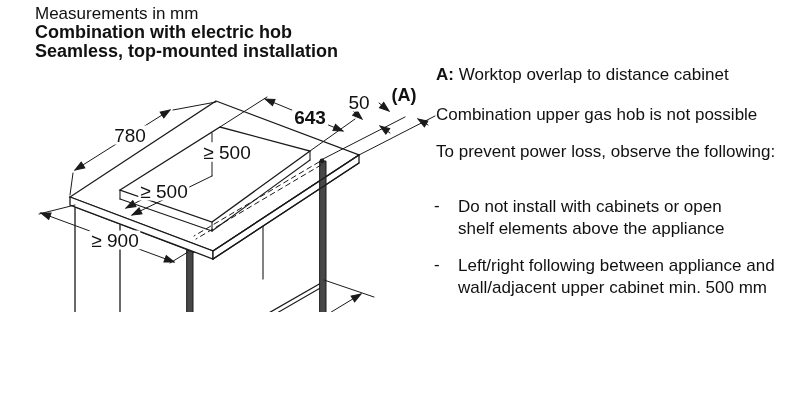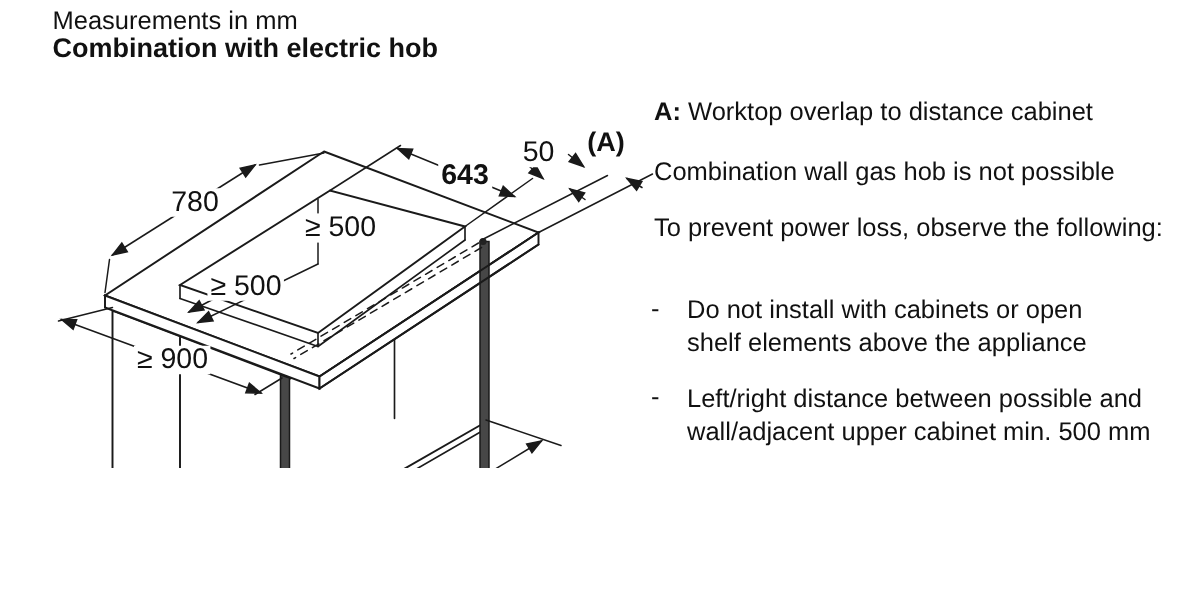--- a/index.html
+++ b/index.html
@@ -21,20 +21,21 @@
   .bullet-text{position:absolute;font-size:17px;line-height:22px;white-space:nowrap;}
 </style>
 </head>
 <body>
 
 <div id="stage">
 
   <div id="hdr">
     <div>Measurements in mm</div>
     <div class="b">Combination with electric hob</div>
+    <div class="b">Seamless, top-mounted installation</div>
   </div>
 
   <svg id="diag" width="800" height="400" viewBox="0 0 800 400">
     <g stroke="#1a1a1a" stroke-width="1.3" fill="none" stroke-linecap="round">
 
       <g>
 
         <polygon points="47,207 160,250 160,356 47,317" fill="#ffffff"></polygon>
         <line x1="92" y1="225" x2="92" y2="335"></line>
 
@@ -178,28 +179,28 @@
   <div class="dim bold" style="left:376px;top:95px;">(A)</div>
   <div class="dim" style="left:199px;top:152px;">≥ 500</div>
   <div class="dim" style="left:136px;top:191px;">≥ 500</div>
   <div class="dim" style="left:87px;top:240px;">≥ 900</div>
   <div class="dim" style="left:268px;top:331px;">≥ 900</div>
 
   <div id="noteA" class="note" style="left:408px;top:64px;">
     <span class="pfx">A:</span>
     <span>Worktop overlap to distance cabinet</span>
   </div>
-  <div class="note" style="left:408px;top:104px;">Combination wall gas hob is not possible</div>
+  <div class="note" style="left:408px;top:104px;">Combination upper gas hob is not possible</div>
   <div class="note" style="left:408px;top:141px;">To prevent power loss, observe the following:</div>
 
   <div class="bullet-marker" style="left:406px;top:196px;">-</div>
   <div class="bullet-text" style="left:430px;top:196px;">
     <div>Do not install with cabinets or open</div>
     <div>shelf elements above the appliance</div>
   </div>
 
   <div class="bullet-marker" style="left:406px;top:255px;">-</div>
   <div class="bullet-text" style="left:430px;top:255px;">
-    <div>Left/right distance between possible and</div>
+    <div>Left/right following between appliance and</div>
     <div>wall/adjacent upper cabinet min. 500 mm</div>
   </div>
 
 </div>
 
 </body></html>

